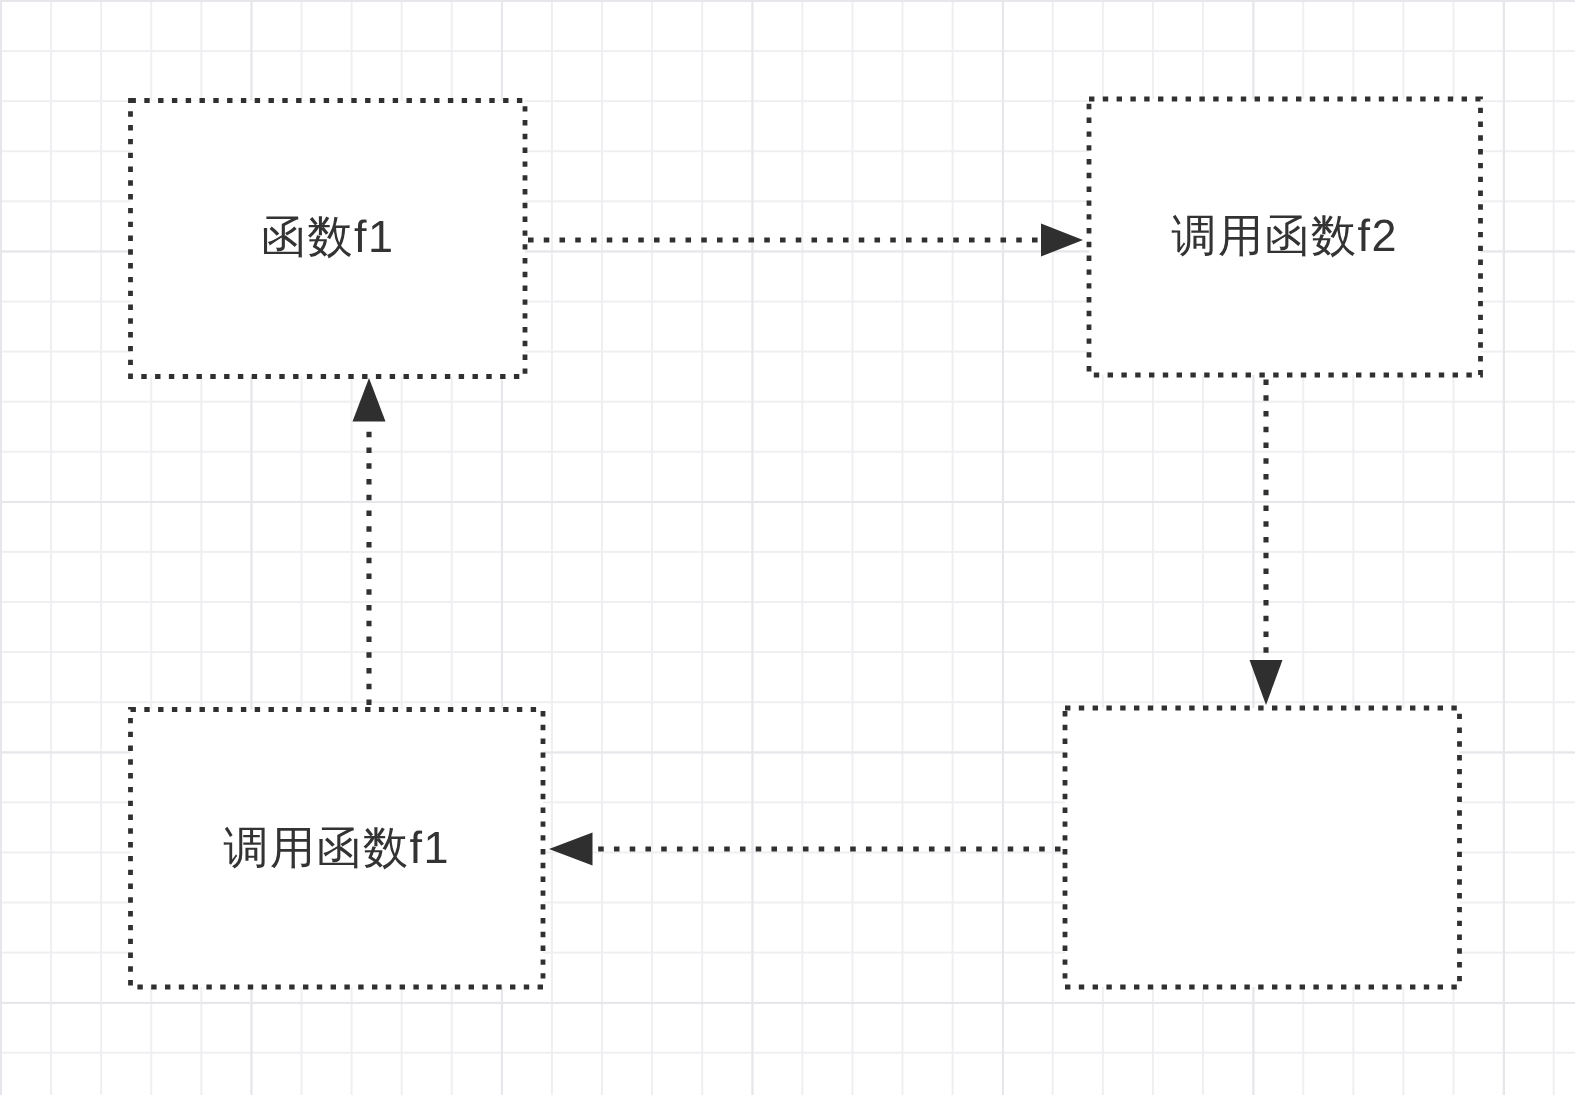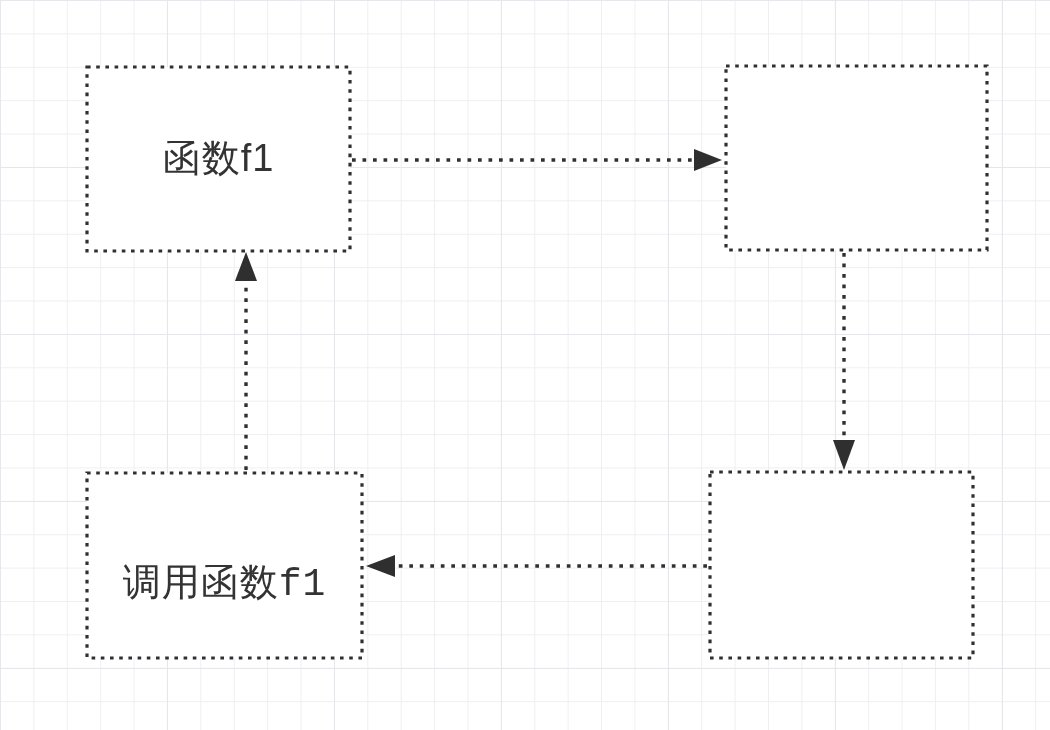--- a/index.html
+++ b/index.html
@@ -52,33 +52,33 @@
   .edge-head {
     fill: #2f2f2f;
     stroke: none;
   }
 
   .node-label {
     position: absolute;
     display: flex;
     align-items: center;
     justify-content: center;
-    font-size: 38px;
+    font-size: 30px;
     line-height: 1.2;
     color: #333333;
     letter-spacing: 1px;
     pointer-events: none;
     white-space: nowrap;
   }
 
   
   .label-f1      { left: 87px;  top: 67px;  width: 263px; height: 184px; }
   .label-call-f2 { left: 726px; top: 66px;  width: 261px; height: 184px; }
   .label-f2      { left: 710px; top: 472px; width: 263px; height: 186px; }
-  .label-call-f1 { left: 87px;  top: 492px; width: 275px; height: 185px; font-family: Liberation Mono, monospace; }
+  .label-call-f1 { left: 87px;  top: 473px; width: 275px; height: 185px; }
 </style>
 </head>
 <body>
 
 <div class="canvas">
 
   <svg class="diagram-svg" width="1050" height="730" viewBox="0 0 1050 730">
 
     <g>
       <rect class="node-rect" x="87" y="67" width="263" height="184"></rect>
@@ -108,15 +108,16 @@
       <polygon class="edge-head" points="395,555 366,566 395,577"></polygon>
     </g>
 
     <g>
       <line class="edge-line" x1="246" y1="470" x2="246" y2="283"></line>
       <polygon class="edge-head" points="235,281 257,281 246,252"></polygon>
     </g>
   </svg>
 
   <div class="node-label label-f1">函数f1</div>
+  <div class="node-label label-call-f2">调用函数f2</div>
   <div class="node-label label-call-f1">调用函数f1</div>
 
 </div>
 
 </body></html>

